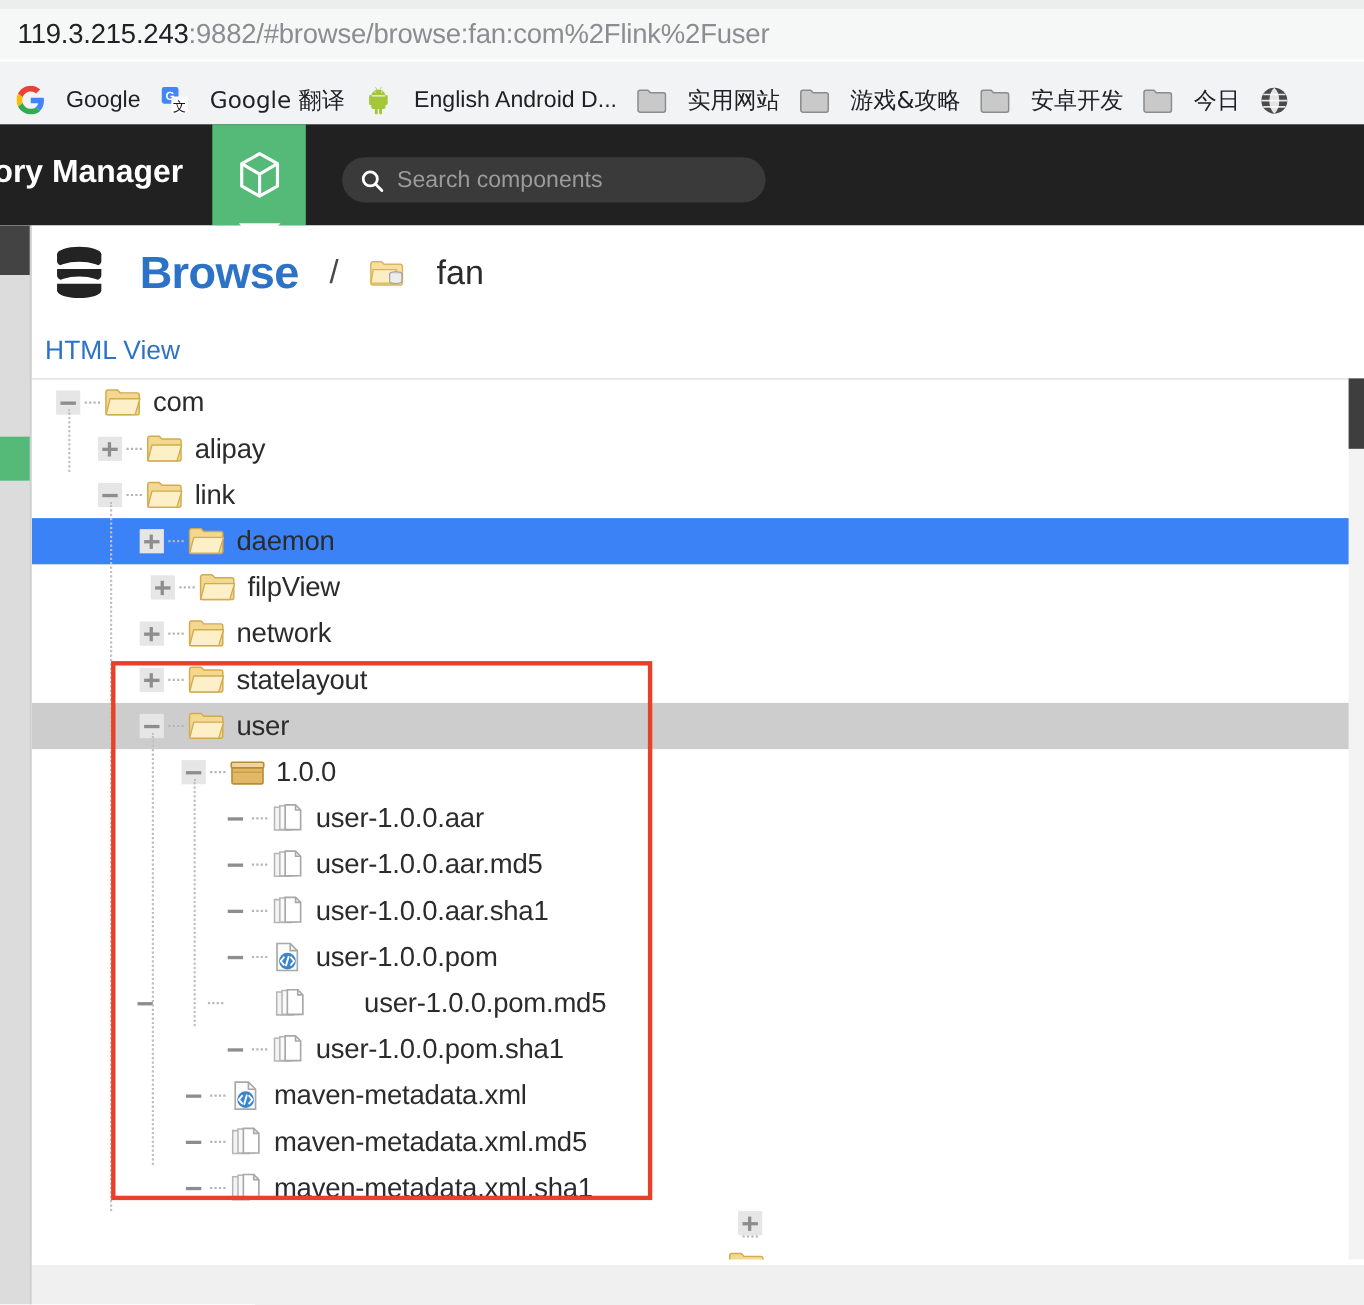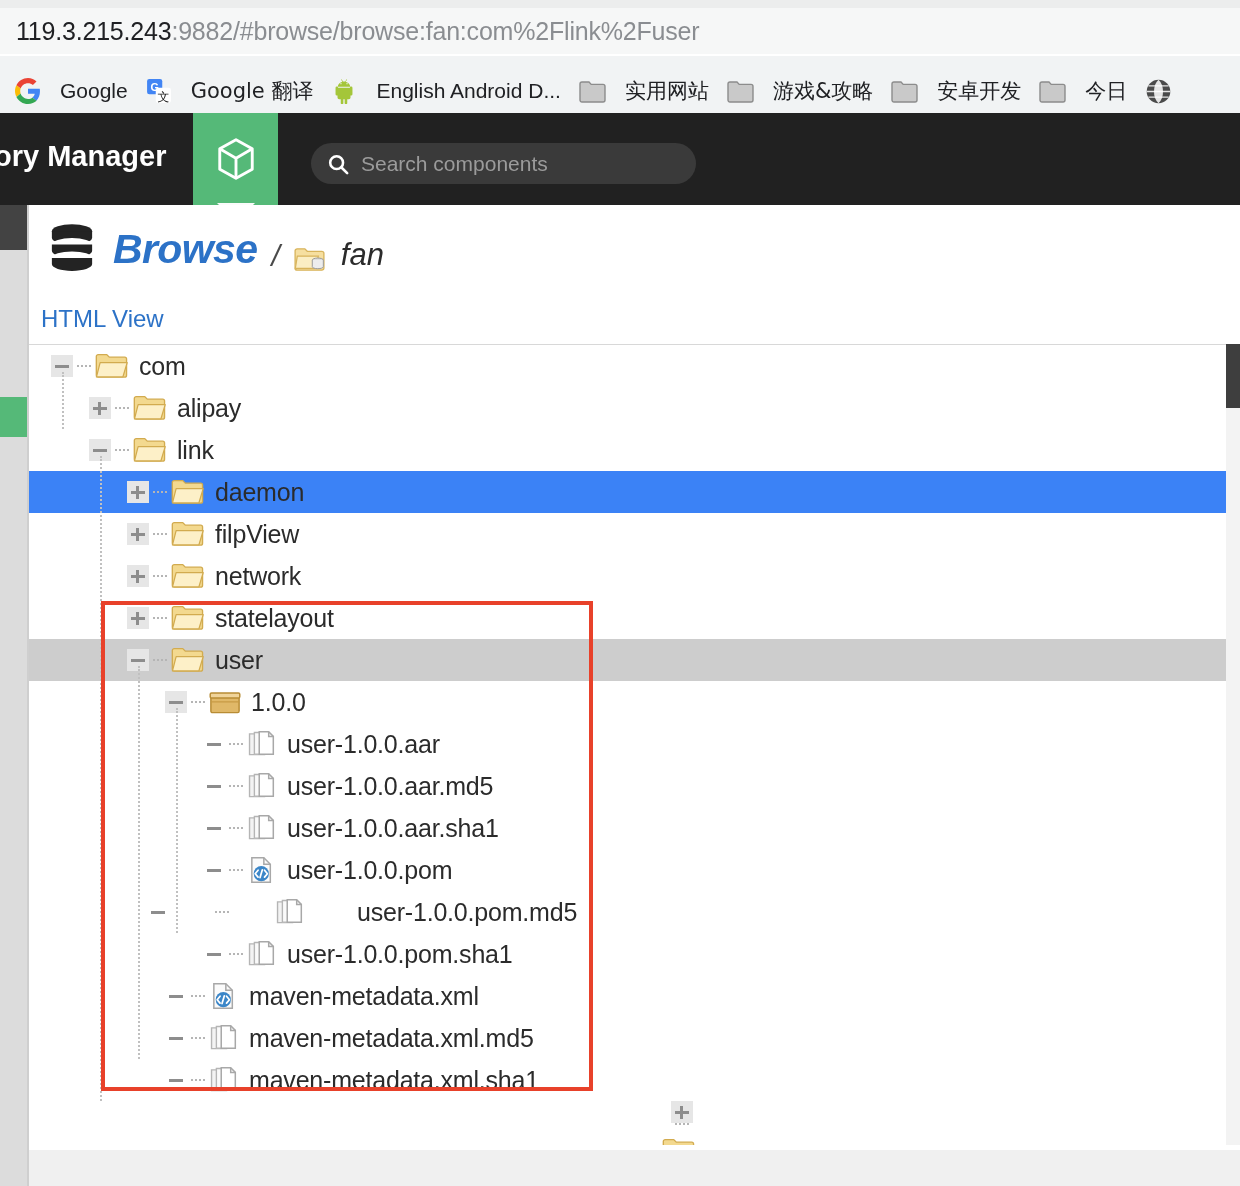--- a/index.html
+++ b/index.html
@@ -82,21 +82,21 @@
   .rail-seg-green{ position:absolute; left:0; top:397px; width:28px; height:40px; background:#55b978; }
   .rail-edge { position:absolute; left:27px; top:205px; width:2px; height:981px; background:#cfcfcf; }
 
   
   .content {
     position:absolute; left:29px; top:205px; width:1211px; height:981px;
     background:#ffffff;
   }
   .crumb {
     position:absolute; left:20px; top:18px;
-    display:flex; align-items:flex-end; gap:14px;font-style:italic;
+    display:flex; align-items:center; gap:28px;
   }
   .crumb-title {
     color:#2c72c7; font-size:41px; font-weight:700; letter-spacing:-0.6px;
   }
   .crumb-sep { color:#4a4a4a; font-size:30px; font-weight:300; }
   .crumb-leaf { color:#2b2b2b; font-size:31px; }
 
   .htmlview {
     position:absolute; left:12px; top:100px;
     color:#2c72c7; font-size:24px;
@@ -360,21 +360,21 @@
             <span class="exp plus"></span>
             <span class="dash"></span>
             <span class="ico">
               <svg width="34" height="28" viewBox="0 0 30 25">
                 <path d="M1 4a1.7 1.7 0 0 1 1.7-1.7h7.6L12.6 4.6h13.7A1.7 1.7 0 0 1 28 6.3v14.4a1.7 1.7 0 0 1-1.7 1.7H2.7A1.7 1.7 0 0 1 1 20.7V4z" fill="#f3d98f" stroke="#d2ab4f" stroke-width="1.2"></path>
                 <path d="M4.4 9.4h24.2l-3.9 12.9H1.1z" fill="#fdf0c8" stroke="#d2ab4f" stroke-width="1.1" stroke-linejoin="round"></path>
               </svg>
             </span>
             <span class="row-label">daemon</span>
           </div>
-          <div class="row" style="padding-left: 98px;">
+          <div class="row" style="padding-left: 64px; margin-left: 44px;">
             <span class="exp plus"></span>
             <span class="dash"></span>
             <span class="ico">
               <svg width="34" height="28" viewBox="0 0 30 25">
                 <path d="M1 4a1.7 1.7 0 0 1 1.7-1.7h7.6L12.6 4.6h13.7A1.7 1.7 0 0 1 28 6.3v14.4a1.7 1.7 0 0 1-1.7 1.7H2.7A1.7 1.7 0 0 1 1 20.7V4z" fill="#f3d98f" stroke="#d2ab4f" stroke-width="1.2"></path>
                 <path d="M4.4 9.4h24.2l-3.9 12.9H1.1z" fill="#fdf0c8" stroke="#d2ab4f" stroke-width="1.1" stroke-linejoin="round"></path>
               </svg>
             </span>
             <span class="row-label">filpView</span>
           </div>
@@ -468,21 +468,21 @@
             <span class="ico">
               <svg width="30" height="30" viewBox="0 0 26 26">
                 <path d="M4.2 2.4h10.4l5.6 5.6v15.6H4.2z" fill="#fbfbfb" stroke="#a8a8a8" stroke-width="1.3"></path>
                 <path d="M14.6 2.4v5.6h5.6" fill="none" stroke="#a8a8a8" stroke-width="1.3"></path>
                 <circle cx="12.4" cy="16.2" r="6.6" fill="#3b86c8"></circle>
                 <path d="M9.6 13.2 7.1 16.2l2.5 3M15.2 13.2l2.5 3-2.5 3M13.3 12.8l-2 6.8" stroke="#ffffff" stroke-width="1.5" fill="none" stroke-linecap="round" stroke-linejoin="round"></path>
               </svg>
             </span>
             <span class="row-label">user-1.0.0.pom</span>
           </div>
-          <div class="row" style="padding-left: 118px; gap: 42px;">
+          <div class="row" style="padding-left: 92px; gap: 42px;">
             <span class="exp none"></span>
             <span class="dash"></span>
             <span class="ico">
               <svg width="30" height="30" viewBox="0 0 26 26">
                 <path d="M2.2 4.2h9.6l3.4 3.4v14.6H2.2z" fill="#f3f3f3" stroke="#b5b5b5" stroke-width="1.2"></path>
                 <path d="M6.4 3h9.4l3.6 3.6v15.2H6.4z" fill="#fafafa" stroke="#b5b5b5" stroke-width="1.2"></path>
                 <path d="M10.6 2.4h8.2l4 4v15.4H10.6z" fill="#ffffff" stroke="#a8a8a8" stroke-width="1.3"></path>
                 <path d="M18.8 2.4v4h4" fill="none" stroke="#a8a8a8" stroke-width="1.3"></path>
               </svg>
             </span>

